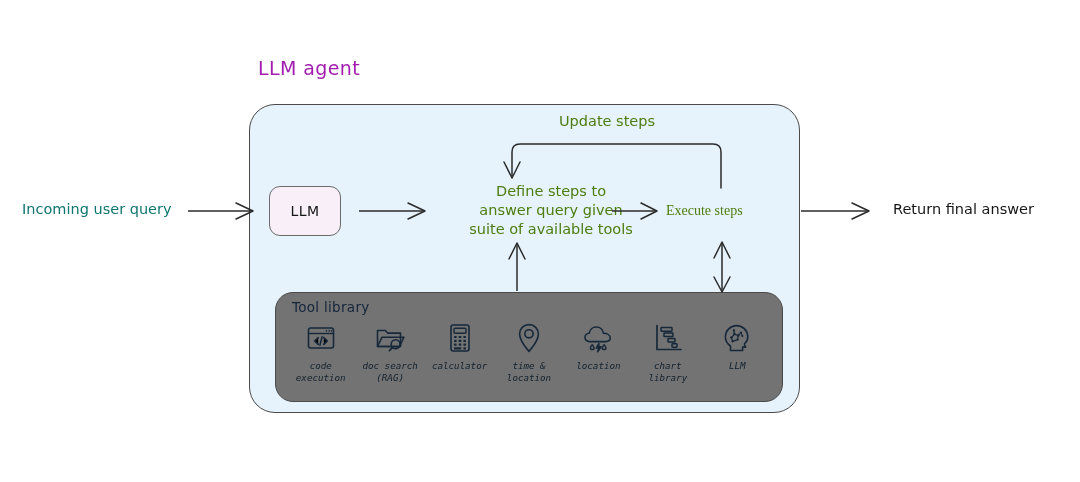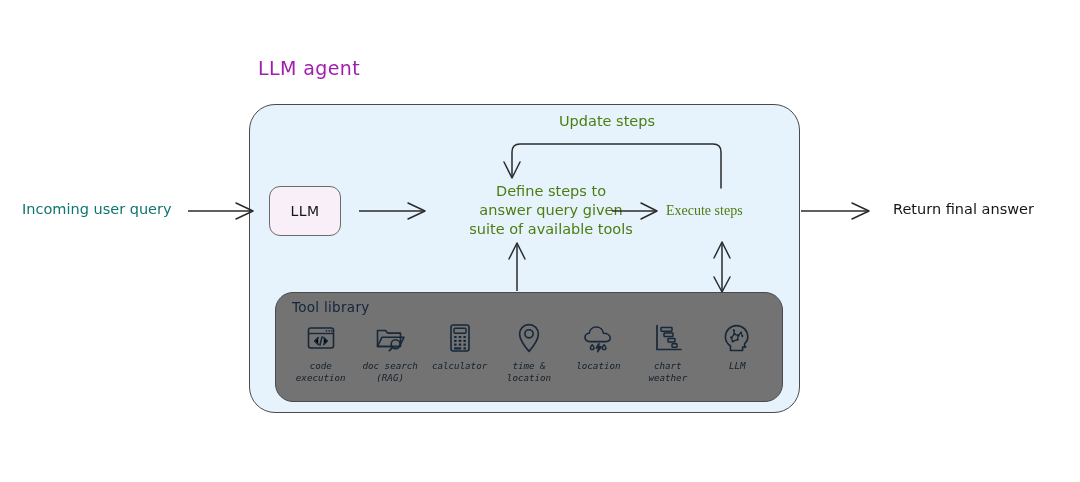--- a/index.html
+++ b/index.html
@@ -294,21 +294,21 @@
         <span class="tool-icon">
           <svg viewBox="0 0 34 34" width="34" height="34">
             <path d="M6 4.5 V28.5 H30" fill="none" stroke="#16283a" stroke-width="1.7" stroke-linecap="round" stroke-linejoin="round"></path>
             <rect x="10" y="6.6" width="11" height="3.6" rx="0.6" fill="none" stroke="#16283a" stroke-width="1.5"></rect>
             <rect x="13" y="12" width="9" height="3.6" rx="0.6" fill="none" stroke="#16283a" stroke-width="1.5"></rect>
             <rect x="17" y="17.4" width="7" height="3.6" rx="0.6" fill="none" stroke="#16283a" stroke-width="1.5"></rect>
             <rect x="21" y="22.8" width="5" height="3.4" rx="0.6" fill="none" stroke="#16283a" stroke-width="1.5"></rect>
           </svg>
         </span>
         <span class="tool-label">chart
-weather</span>
+library</span>
       </div>
 
       <div class="tool-item">
         <span class="tool-icon">
           <svg viewBox="0 0 34 34" width="34" height="34">
             <path d="M10.5 29.5 V25 C7.4 23 5.4 19.6 5.4 15.8 C5.4 9.6 10.4 4.6 16.6 4.6
                      C22.8 4.6 27.8 9.6 27.8 15.8 C27.8 18.6 26.6 20.8 25.1 22.1
                      C24.2 22.9 24.3 23.4 24.6 24.1 L25.6 26.1 H22.6 V29.5 Z" fill="none" stroke="#16283a" stroke-width="1.6" stroke-linejoin="round"></path>
             <g stroke="#16283a" stroke-width="1.2" fill="none" stroke-linecap="round">
               <path d="M11.4 16.6 L14.4 13.1"></path>

